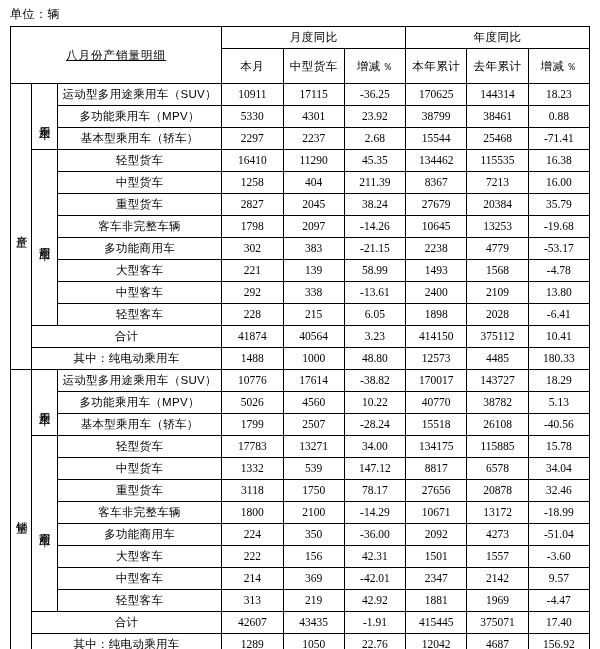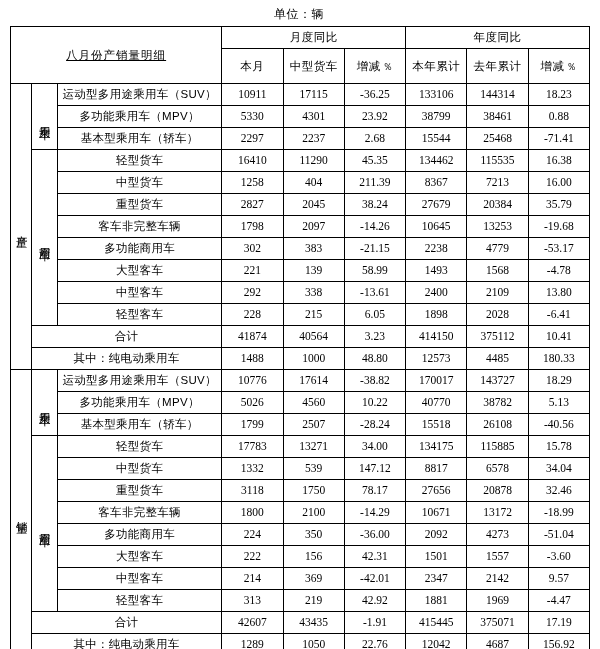--- a/index.html
+++ b/index.html
@@ -10,21 +10,21 @@
     color:#000;
     font-size:12px;
   }
   .page{
     box-sizing:border-box;
     width:600px;height:649px;
     padding:6px 10px 0 10px;
     position:relative;
   }
   .unit{
-    text-align:center;
+    text-align:left;
     font-size:12px;
     padding-right:2px;
     margin-bottom:3px;
     letter-spacing:0.5px;
   }
   table.main{
     border-collapse:collapse;
     width:580px;
     table-layout:fixed;
   }
@@ -134,21 +134,21 @@
       </tr>
     </thead>
     <tbody>
         <tr>
           <td class="sideband" rowspan="13"><span>产量</span></td>
           <td class="subband" rowspan="3"><span>乘用车</span></td>
           <td class="rowlabel">运动型多用途乘用车（SUV）</td>
           <td class="num">10911</td>
           <td class="num">17115</td>
           <td class="num">-36.25</td>
-          <td class="num">133106</td>
+          <td class="num">170625</td>
           <td class="num">144314</td>
           <td class="num">18.23</td>
         </tr>
         <tr>
           <td class="rowlabel">多功能乘用车（MPV）</td>
           <td class="num">5330</td>
           <td class="num">4301</td>
           <td class="num">23.92</td>
           <td class="num">38799</td>
           <td class="num">38461</td>
@@ -356,21 +356,21 @@
           <td class="num">1969</td>
           <td class="num">-4.47</td>
         </tr>
         <tr>
           <td class="rowlabel" colspan="2">合计</td>
           <td class="num">42607</td>
           <td class="num">43435</td>
           <td class="num">-1.91</td>
           <td class="num">415445</td>
           <td class="num">375071</td>
-          <td class="num">17.19</td>
+          <td class="num">17.40</td>
         </tr>
         <tr>
           <td class="rowlabel" colspan="2">其中：纯电动乘用车</td>
           <td class="num">1289</td>
           <td class="num">1050</td>
           <td class="num">22.76</td>
           <td class="num">12042</td>
           <td class="num">4687</td>
           <td class="num">156.92</td>
         </tr>

